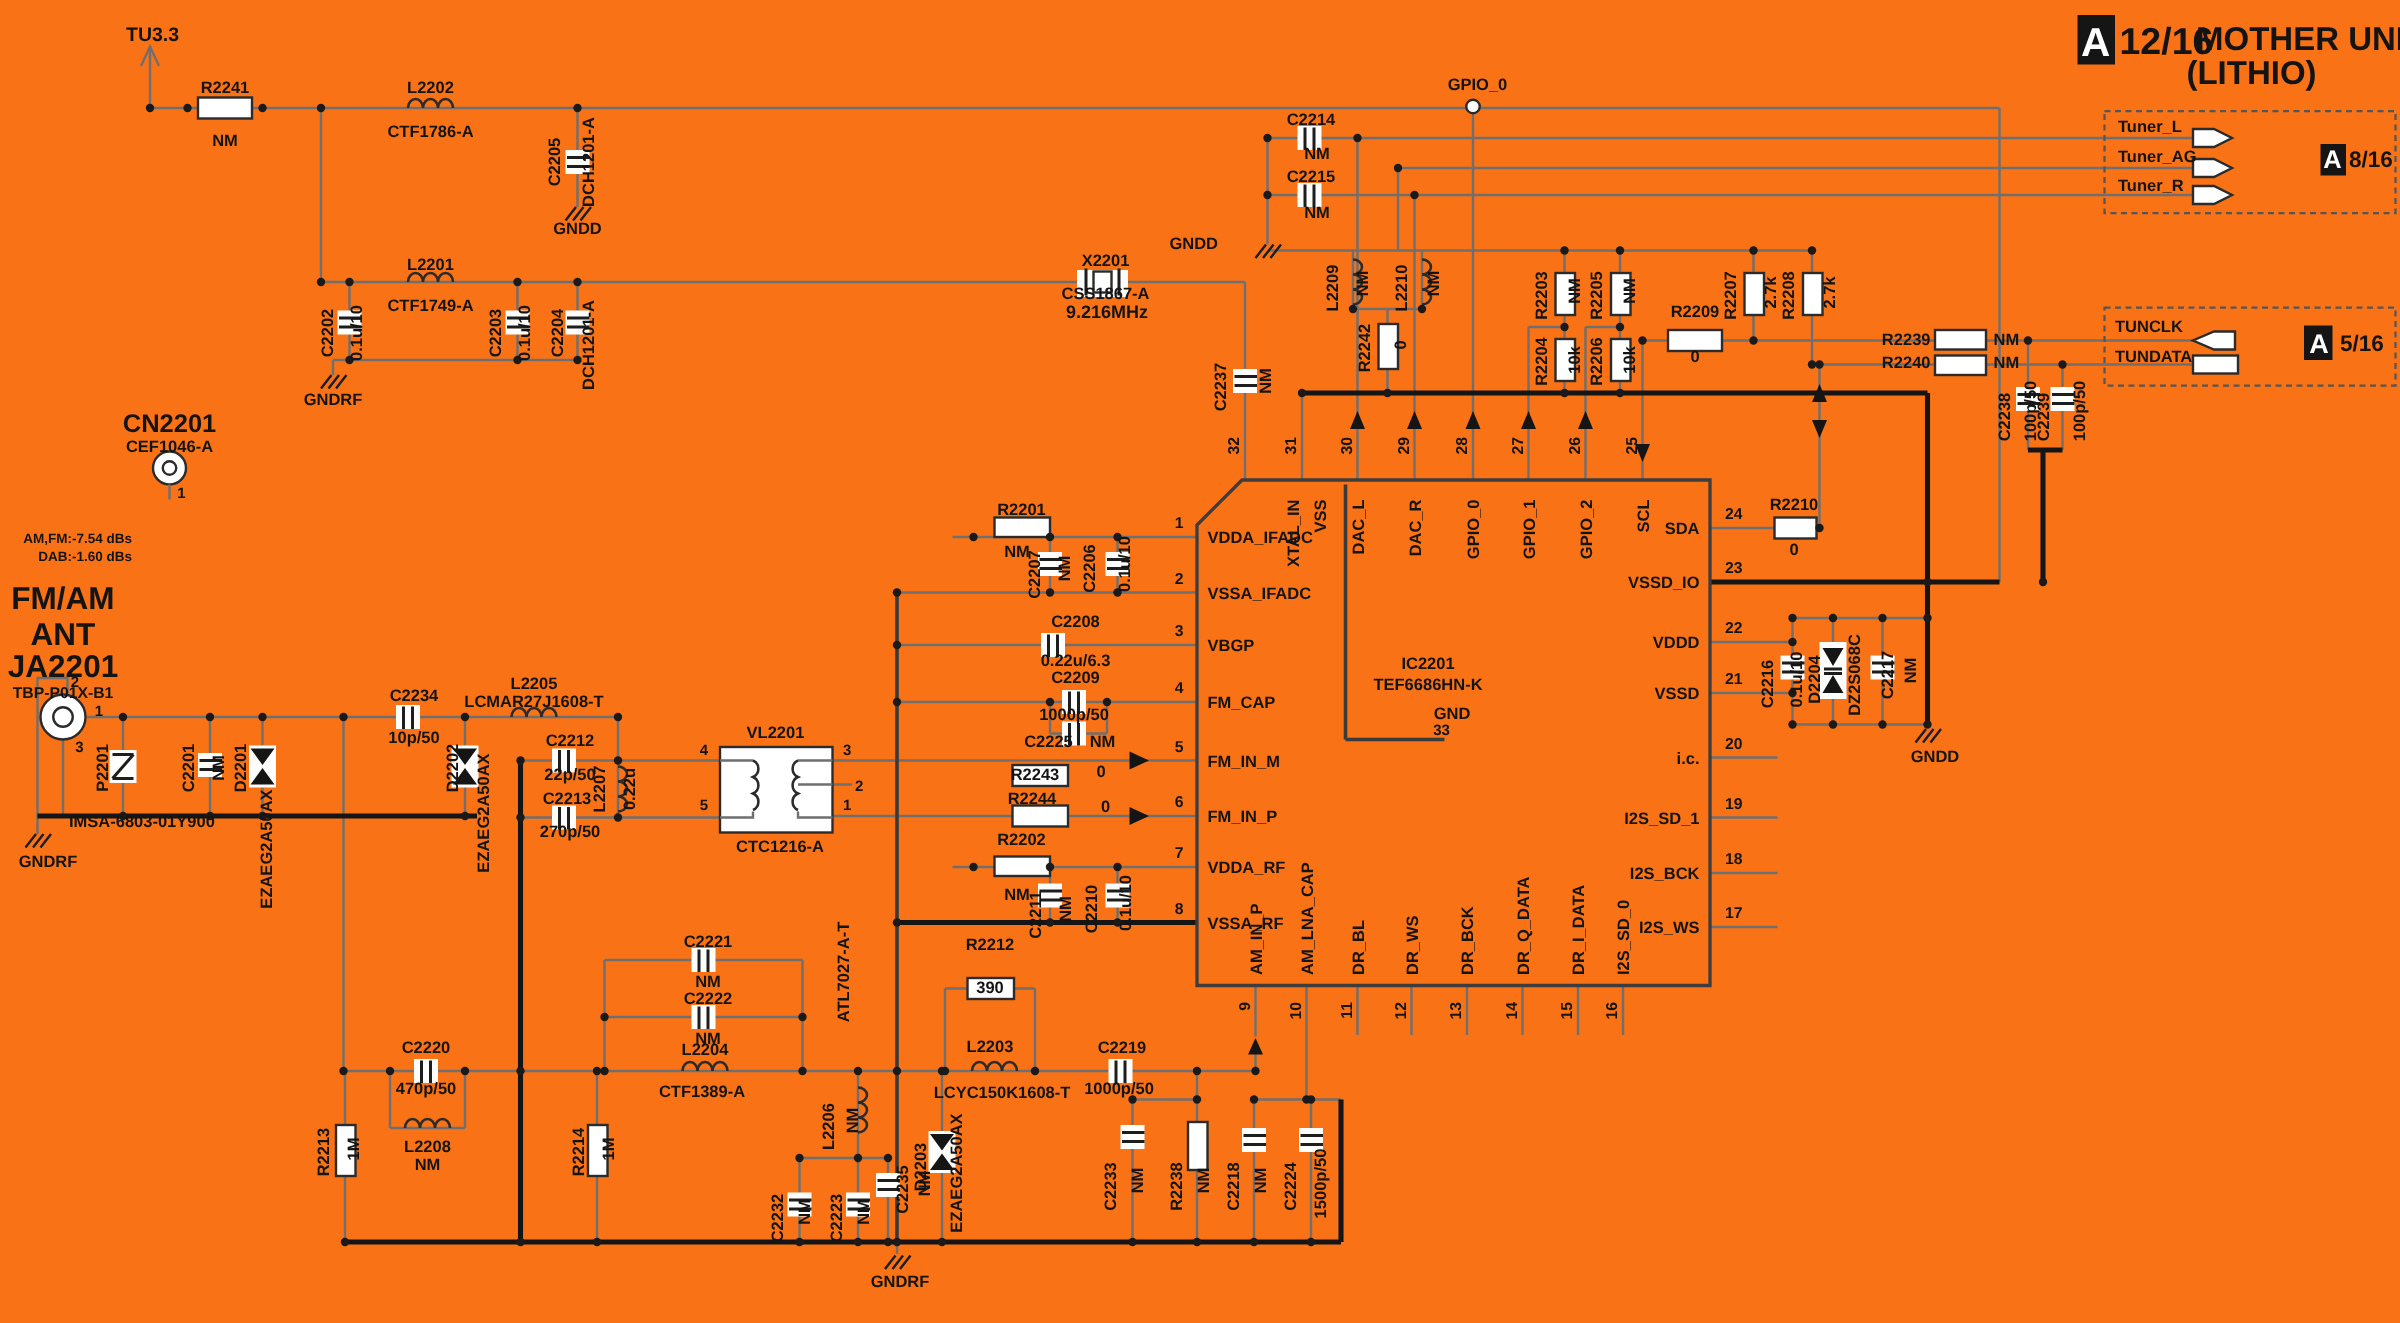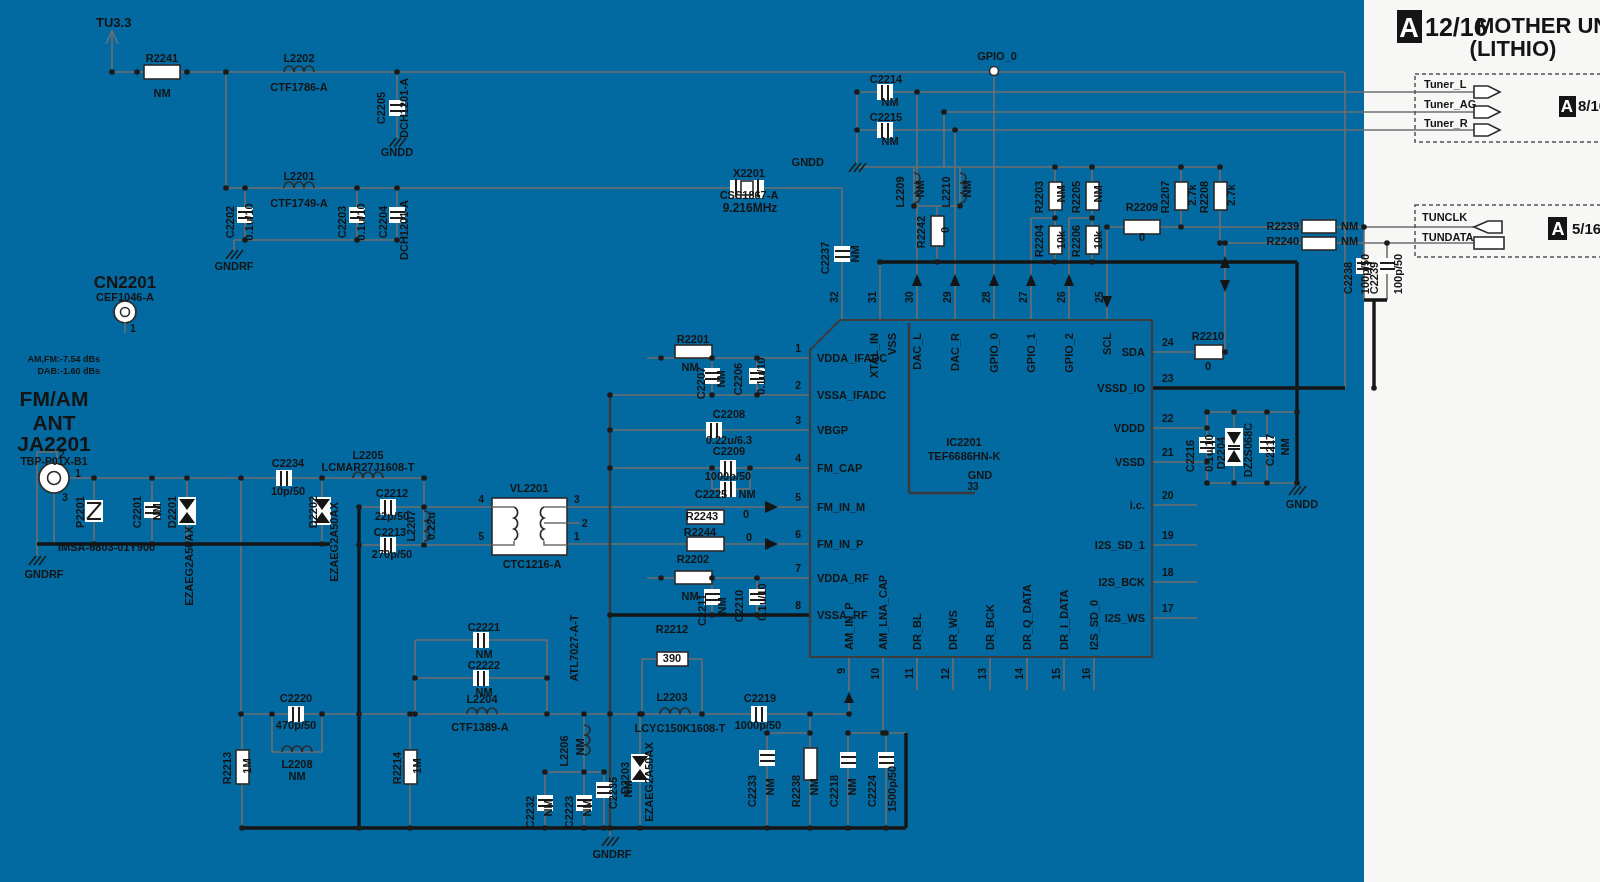--- a/index.html
+++ b/index.html
@@ -1,16 +1,16 @@
 <!DOCTYPE html>
 <html><head>
 <meta charset="utf-8">
 <style>
   html,body{margin:0;padding:0;background:#f7f7f5;}
-  #stage{position:relative;width:1352px;height:882px;background:#0369a1;padding-left:12px;}
+  #stage{position:relative;width:1600px;height:882px;background:#f97316;}
   svg{display:block}
   text{font-family:"Liberation Sans","DejaVu Sans",sans-serif;font-weight:700;fill:#141414;}
   .badge-text{fill:#ffffff;}
   .w  {stroke:#6f6f6f;stroke-width:1.6;fill:none;}
   .wm {stroke:#3a3a3a;stroke-width:2.4;fill:none;}
   .wt {stroke:#151515;stroke-width:3.4;fill:none;}
   .sym{stroke:#2b2b2b;stroke-width:1.6;fill:#ffffff;}
   .mask{fill:#fdfdfc;stroke:none;}
   .plate{stroke:#1d1d1d;stroke-width:2;fill:none;}
   .coil{stroke:#2b2b2b;stroke-width:1.7;fill:none;}

